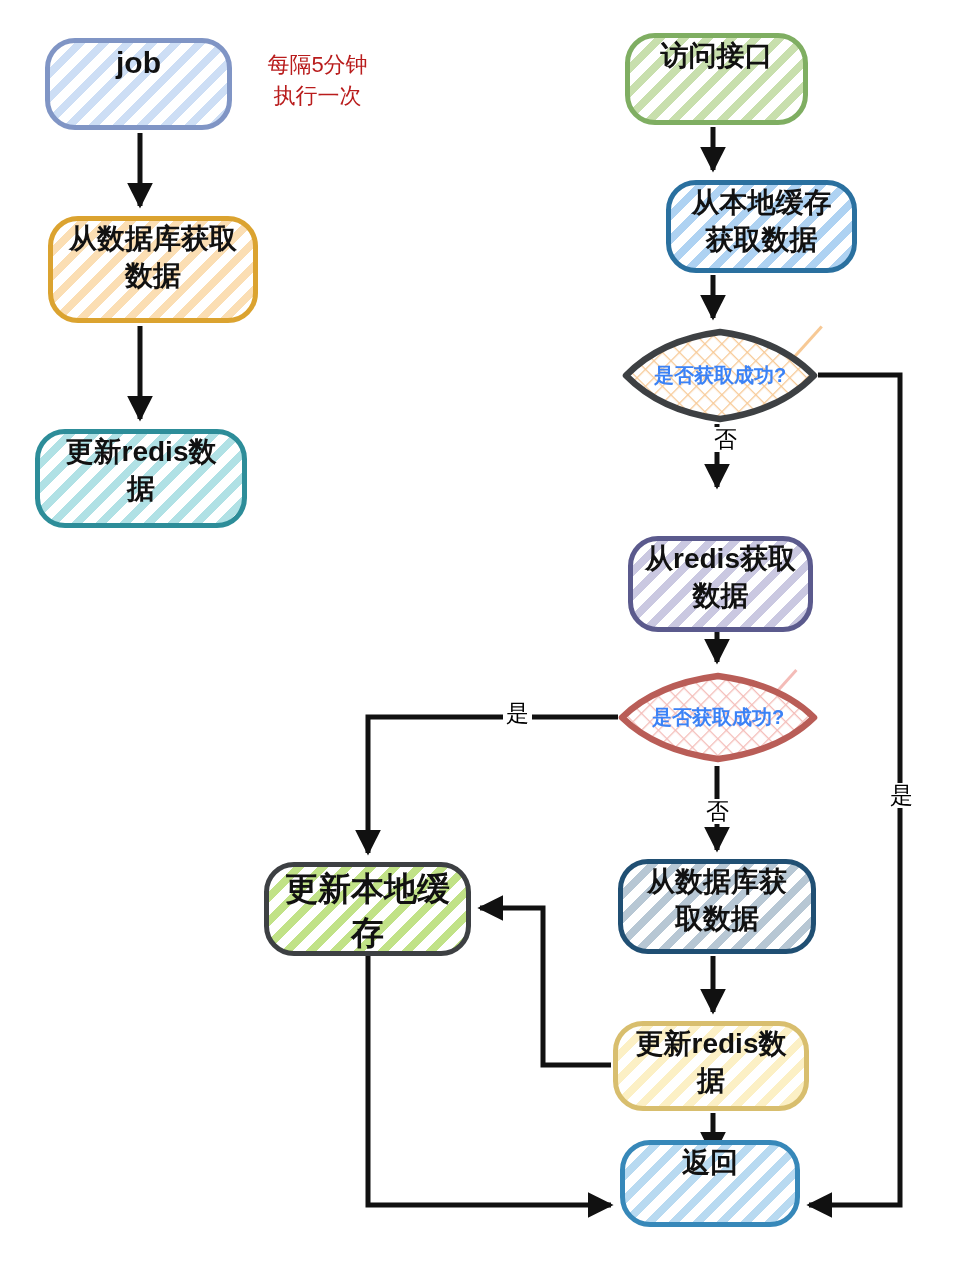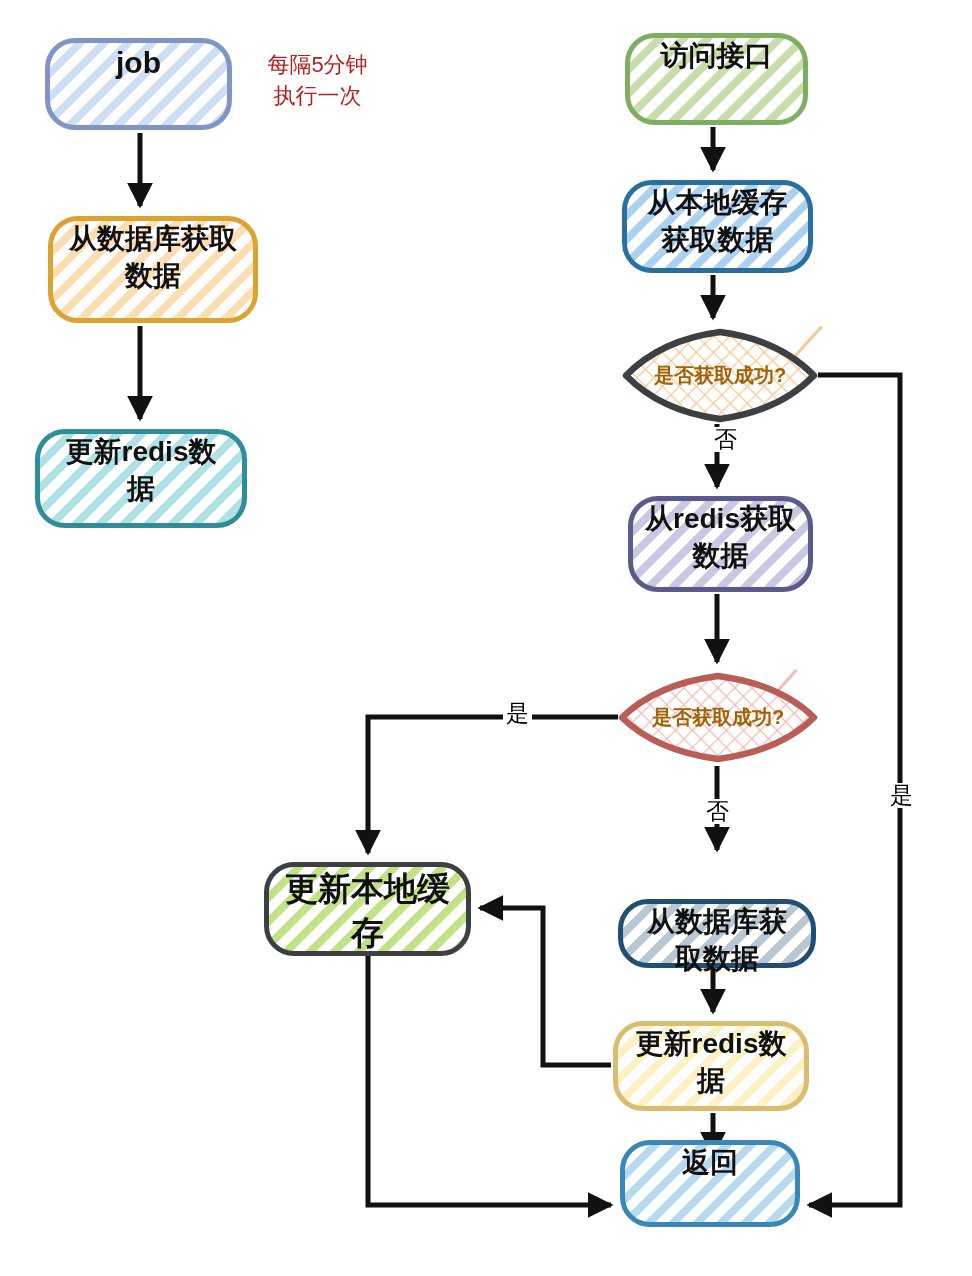--- a/index.html
+++ b/index.html
@@ -15,47 +15,47 @@
     border:5px solid #000;border-radius:30px;
     display:flex;align-items:flex-start;justify-content:center;text-align:center;
     font-weight:bold;font-size:28px;line-height:1.32;white-space:pre-line;
     background-color:#fff;
   }
   
   .h-job   {border-color:#8095c5;background-image:repeating-linear-gradient(135deg,#cddef5 0 8px,rgba(0,0,0,0) 8px 17px);}
   .h-orange{border-color:#dba330;background-image:repeating-linear-gradient(135deg,#fbdeb3 0 8px,rgba(0,0,0,0) 8px 17px);margin-left:10px;}
   .h-teal  {border-color:#2d8d99;background-image:repeating-linear-gradient(135deg,#b0e1e5 0 8px,rgba(0,0,0,0) 8px 17px);}
   .h-green {border-color:#7fae62;background-image:repeating-linear-gradient(135deg,#c8dfad 0 8px,rgba(0,0,0,0) 8px 17px);}
-  .h-blue  {border-color:#2a709f;background-image:repeating-linear-gradient(135deg,#aed2f2 0 8px,rgba(0,0,0,0) 8px 17px);}
-  .h-purple{border-color:#5b5a8d;background-image:repeating-linear-gradient(135deg,#cac8e1 0 8px,rgba(0,0,0,0) 8px 17px);}
+  .h-blue  {border-color:#2a709f;background-image:repeating-linear-gradient(135deg,#aed2f2 0 8px,rgba(0,0,0,0) 8px 17px);margin-left:44px;}
+  .h-purple{border-color:#5b5a8d;background-image:repeating-linear-gradient(135deg,#cac8e1 0 8px,rgba(0,0,0,0) 8px 17px);margin-top:40px;}
   .h-navy  {border-color:#204f73;background-image:repeating-linear-gradient(135deg,#b7c7d4 0 8px,rgba(0,0,0,0) 8px 17px);}
   .h-yellow{border-color:#d8be6e;background-image:repeating-linear-gradient(135deg,#fcf0c5 0 8px,rgba(0,0,0,0) 8px 17px);}
   .h-lblue {border-color:#3788b9;background-image:repeating-linear-gradient(135deg,#b8daf1 0 8px,rgba(0,0,0,0) 8px 17px);}
   .h-dgreen{border-color:#3d4043;background-image:repeating-linear-gradient(135deg,#c1e287 0 8px,rgba(0,0,0,0) 8px 17px);}
 
   .n-job {left:45px;top:38px;width:187px;height:92px;font-size:30px;}
   .n-dbjob {left:38px;top:216px;width:210px;height:107px;}
   .n-rujob {left:35px;top:429px;width:212px;height:99px;}
   .n-api {left:625px;top:33px;width:183px;height:92px;}
   .n-lcf {left:622px;top:180px;width:191px;height:93px;}
   .n-rf {left:628px;top:496px;width:185px;height:96px;}
-  .n-dbapi {left:618px;top:859px;width:198px;height:69px;margin-top:40px;}
+  .n-dbapi {left:618px;top:859px;width:198px;height:95px;}
   .n-ruapi {left:613px;top:1021px;width:196px;height:90px;}
   .n-ret {left:620px;top:1140px;width:180px;height:87px;}
   .n-ulc {left:264px;top:862px;width:207px;height:94px;font-size:33px;}
 
   
   .diamond{position:absolute;z-index:2;}
   .d1{left:620px;top:326px;width:200px;height:99px;}
   .d2{left:616px;top:670px;width:204px;height:95px;}
   .diamond svg{position:absolute;left:0;top:0;}
   .diamond .dlabel{
     position:absolute;left:0;top:0;width:100%;height:100%;
     display:flex;align-items:center;justify-content:center;
-    font-size:20px;font-weight:600;color:#a16207;
+    font-size:20px;font-weight:600;color:#3b82f6;
   }
 
   
   .note{
     position:absolute;z-index:2;text-align:center;
     font-size:22px;line-height:1.4;white-space:pre-line;color:#b91c1c;font-weight:400;
   }
   .note-job{left:250px;top:50px;width:135px;}
   .note-ttl{left:98px;top:874px;width:150px;}
 

